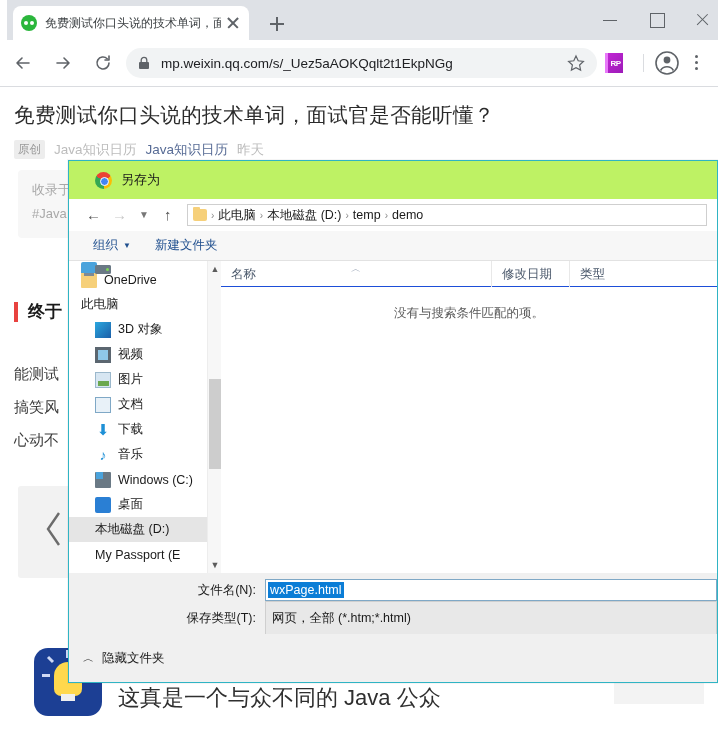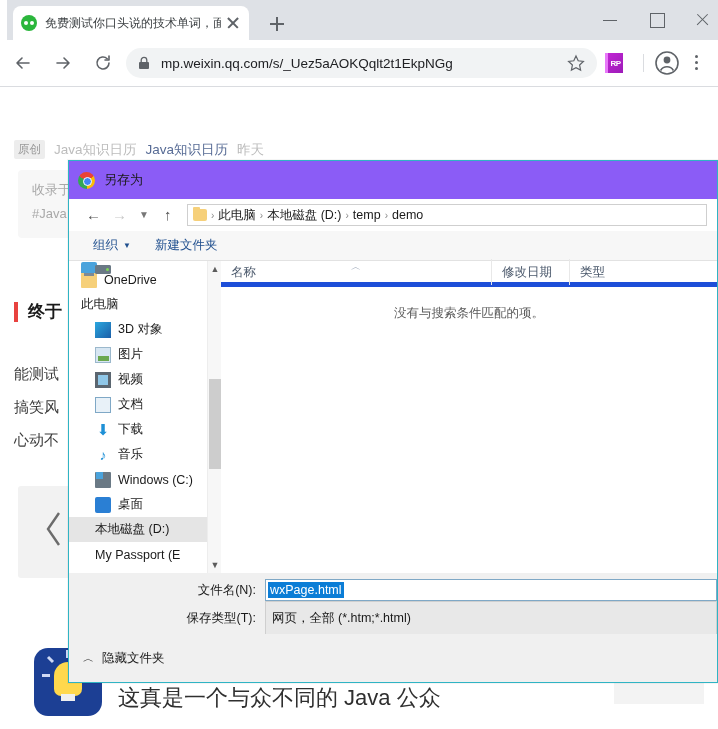--- a/index.html
+++ b/index.html
@@ -181,21 +181,21 @@
   .strip-grey-a { position:absolute; left:614px; top:50px; width:90px; height:26px; background:#f3f3f3; }
 
   
   .dialog {
     position:absolute; left:68px; top:160px; width:650px; height:523px;
     background:#f0f0f0; border:1px solid #2fb4c4;
     box-shadow: 0 0 0 1px rgba(0,0,0,0.04);
   }
   .dlg-titlebar {
     position:absolute; left:0; top:0; width:100%; height:38px;
-    background:#8b5cf6; display:flex; align-items:center; padding-left:9px;
+    background:#bef264; display:flex; align-items:center; padding-left:26px;
   }
   .chrome-logo {
     width:17px; height:17px; border-radius:50%; position:relative; flex:0 0 auto;
     background: conic-gradient(from -60deg, #ea4335 0deg 120deg, #fbbc05 120deg 240deg, #34a853 240deg 360deg);
   }
   .chrome-logo::after {
     content:""; position:absolute; left:5px; top:5px; width:7px; height:7px;
     border-radius:50%; background:#4285f4; border:1px solid #fff;
   }
   .dlg-title { font-size:13px; color:#1a1a1a; margin-left:9px; white-space:nowrap; }
@@ -278,21 +278,21 @@
   .ts-up, .ts-dn {
     position:absolute; left:0; width:14px; height:16px; font-size:9px; color:#5c5c5c;
     display:flex; align-items:center; justify-content:center;
   }
   .ts-up { top:0; } .ts-dn { bottom:0; }
   .ts-thumb { position:absolute; left:1px; top:118px; width:12px; height:90px; background:#cdcdcd; }
 
   .filelist { flex:1 1 auto; position:relative; background:#ffffff; }
   .colhead {
     position:absolute; left:0; top:0; width:100%; height:26px;
-    border-bottom:5px solid #1d4ed8; display:flex; align-items:center;
+    border-bottom:1px solid #1d4ed8; display:flex; align-items:center;
     font-size:12.5px; color:#4a586b;
   }
   .ch { position:relative; height:26px; line-height:26px; padding-left:10px; }
   .ch + .ch { border-left:1px solid #e8e8e8; }
   .ch-name { width:270px; }
   .ch-date { width:78px; }
   .ch-type { flex:1 1 auto; }
   .sort-caret {
     position:absolute; left:130px; top:-5px; font-size:10px; color:#8a97ab;
   }
@@ -328,20 +328,21 @@
   }
   .hide-caret { font-size:11px; color:#2a2a2a; }
   .hide-text { font-size:12.5px; color:#1a1a1a; white-space:nowrap; }
 </style>
 </head>
 <body>
 
 <div id="root">
 
   <div class="page">
+    <div class="art-title">免费测试你口头说的技术单词，面试官是否能听懂？</div>
 
     <div class="art-meta">
       <span class="badge-original">原创</span>
       <span class="meta-gray">Java知识日历</span>
       <span class="meta-blue">Java知识日历</span>
       <span class="meta-light">昨天</span>
     </div>
 
     <div class="card-grey">
       <div class="l1">收录于</div>
@@ -495,26 +496,26 @@
             </div>
             <div class="tree-item">
               <span class="ti-ico ico-pc"></span>
               <span>此电脑</span>
             </div>
             <div class="tree-item indent">
               <span class="ti-ico ico-3d"></span>
               <span>3D 对象</span>
             </div>
             <div class="tree-item indent">
+              <span class="ti-ico ico-video"></span>
+              <span>视频</span>
+            </div>
+            <div class="tree-item indent">
               <span class="ti-ico ico-pic"></span>
               <span>图片</span>
-            </div>
-            <div class="tree-item indent">
-              <span class="ti-ico ico-video"></span>
-              <span>视频</span>
             </div>
             <div class="tree-item indent">
               <span class="ti-ico ico-doc"></span>
               <span>文档</span>
             </div>
             <div class="tree-item indent">
               <span class="ti-ico ico-dl">⬇</span>
               <span>下载</span>
             </div>
             <div class="tree-item indent">

